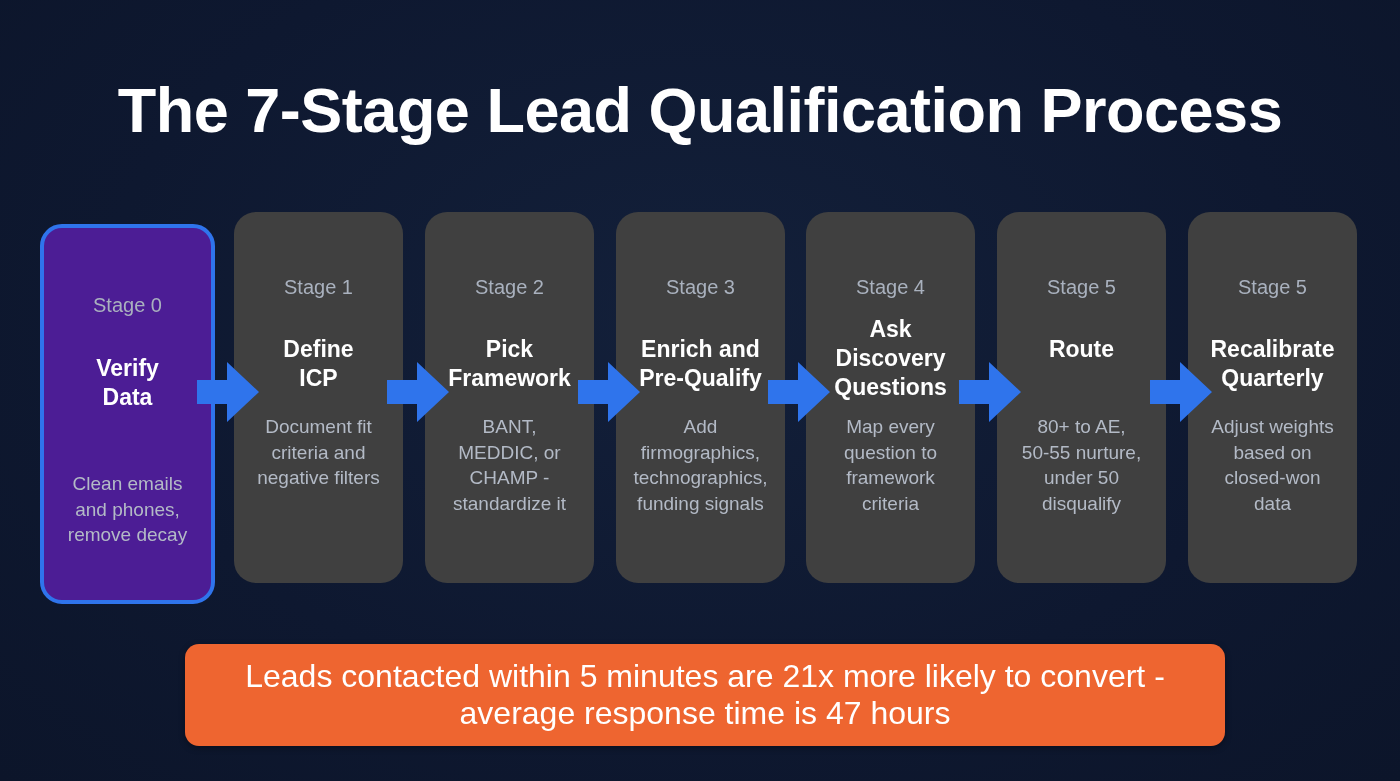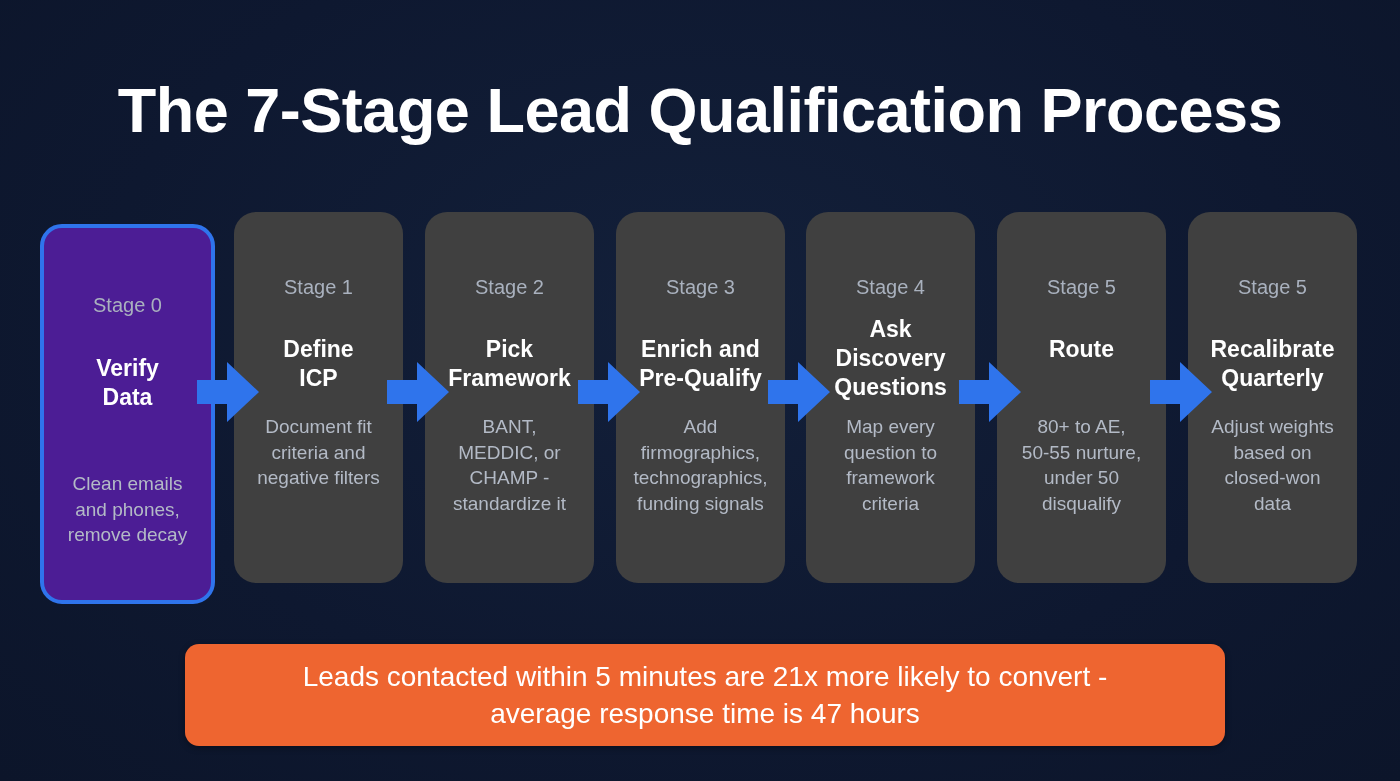--- a/index.html
+++ b/index.html
@@ -43,21 +43,21 @@
     }
     .card.active .stage-desc { top: 200px; margin-top: 40px; }
     .arrow {
       position: absolute; width: 62px; height: 60px;
     }
     .banner {
       position: absolute; left: 185px; top: 644px; width: 1040px; height: 102px;
       background: #ee6530; border-radius: 14px;
       display: flex; align-items: center; justify-content: center;
       text-align: center; color: #ffffff;
-      font-size: 28px; line-height: 37px;
+      font-size: 32px; line-height: 37px;
       box-shadow: 0 2px 6px rgba(0,0,0,0.35);
     }
     .banner span { display: block; width: 960px; }
   </style>
 </head>
 <body>
 
 <div class="title">The 7-Stage Lead Qualification Process</div>
 
 <div class="card active" style="left:40px;">

